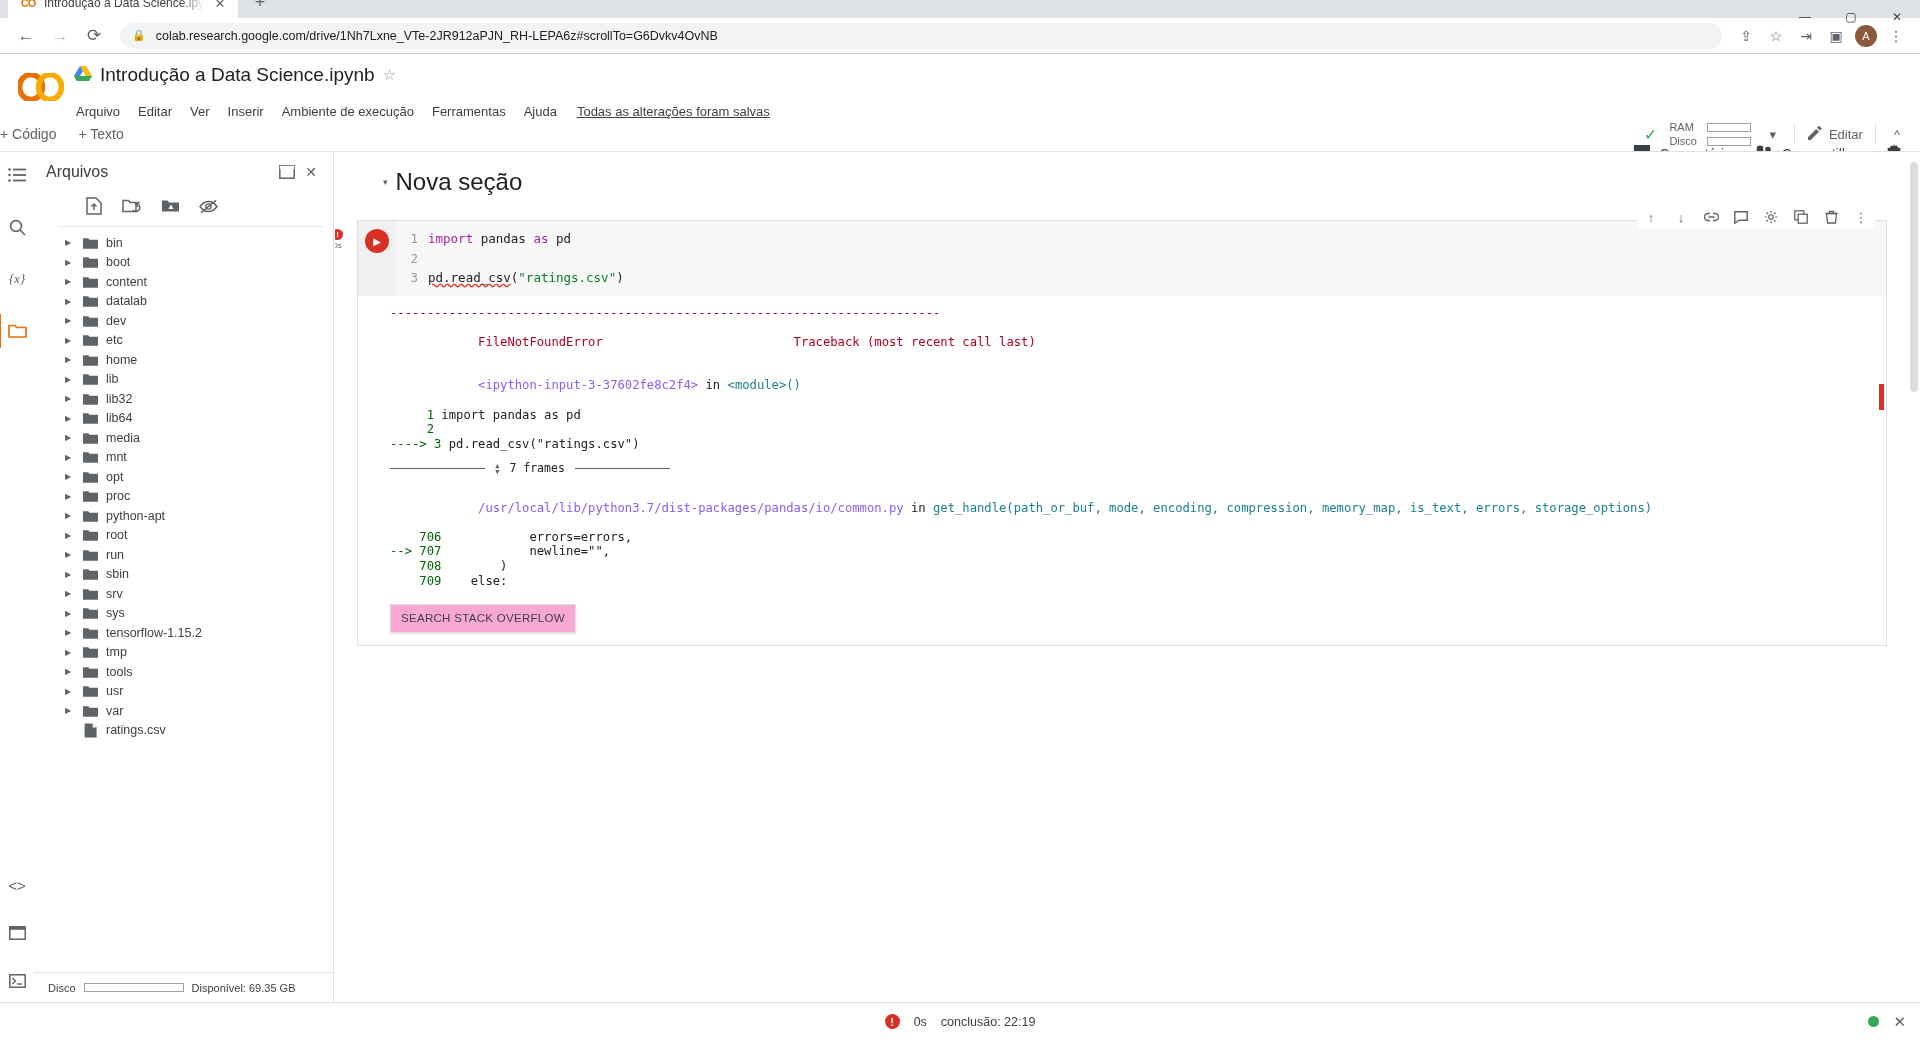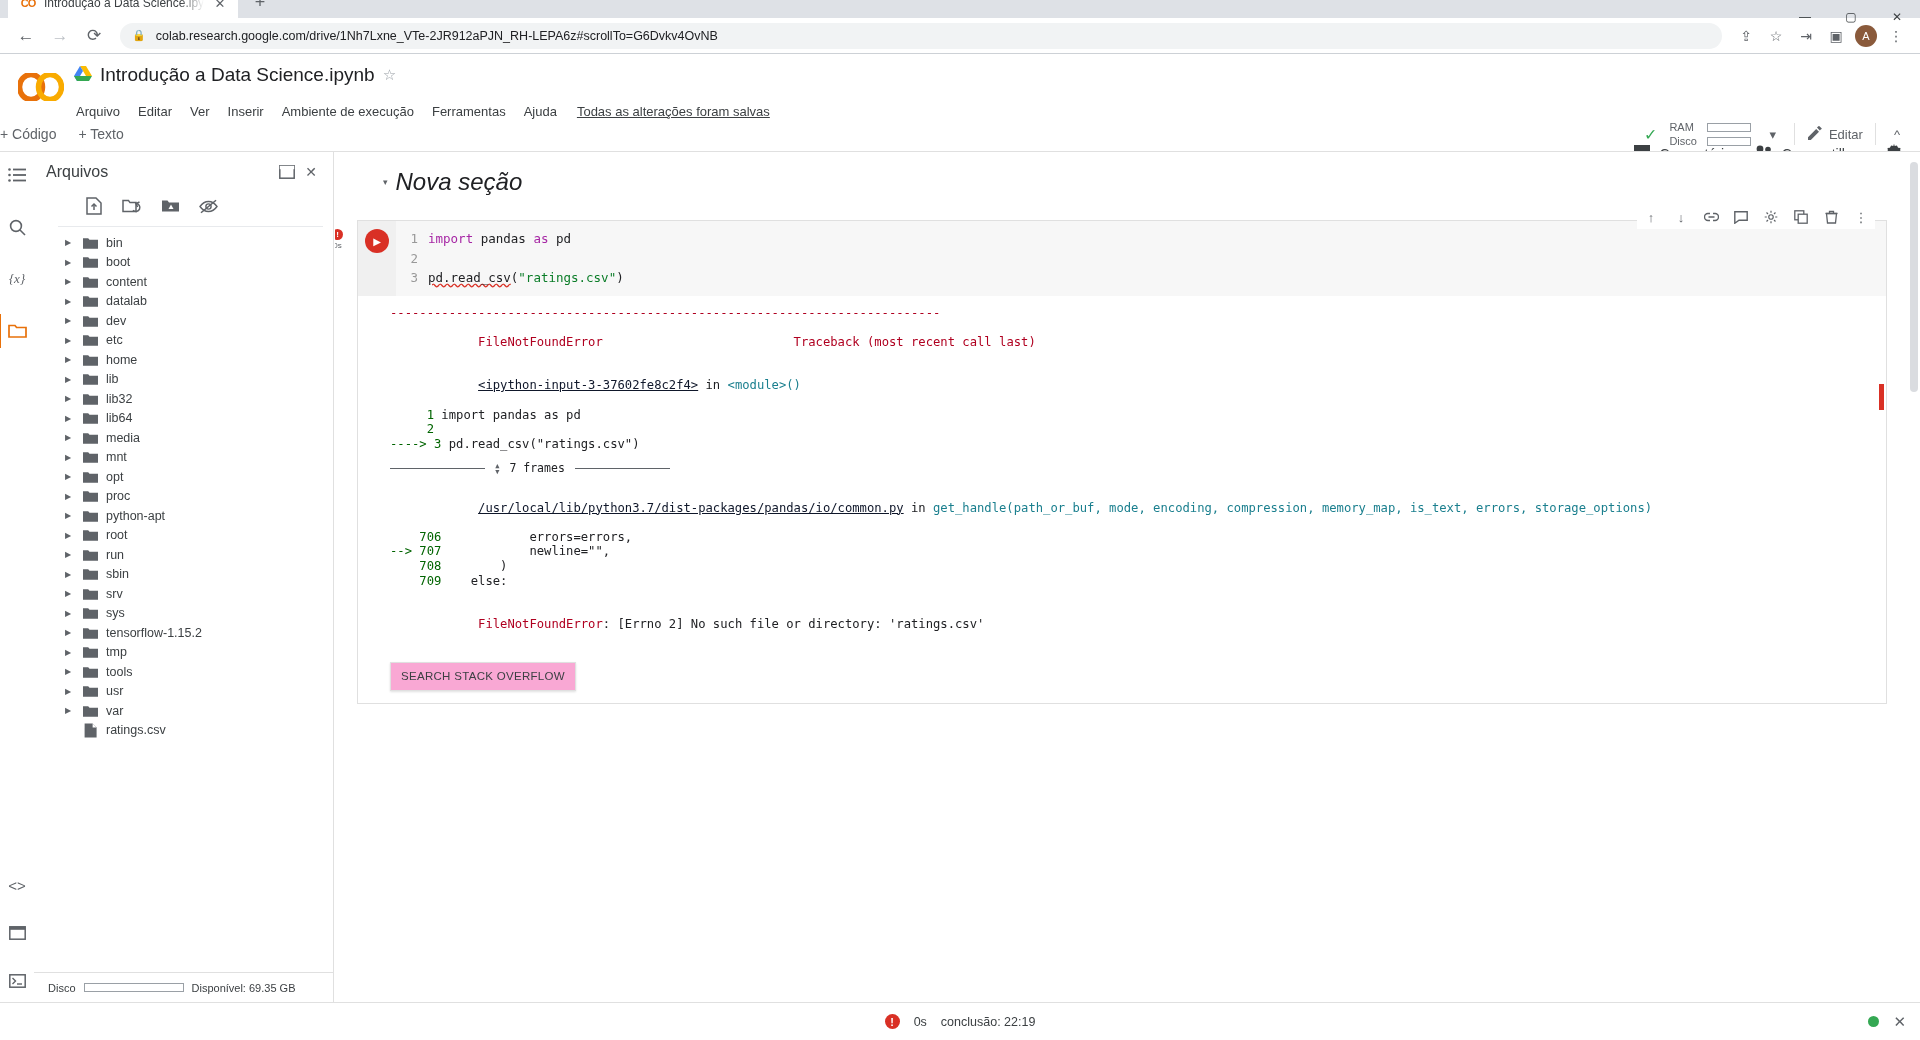--- a/index.html
+++ b/index.html
@@ -264,21 +264,21 @@
     position: absolute; left: 335px; top: 152px;
     right: 0; bottom: 38px;
     background: #fff;
     overflow: hidden;
   }
   .section-head {
     display: flex; align-items: center; gap: 8px;
     padding: 16px 0 0 48px;
   }
   .sec-caret { font-size: 9px; color: #5f6368; cursor: pointer; }
-  .sec-title { font-size: 24px; color: #202124; font-style: italic; }
+  .sec-title { font-size: 24px; color: #202124; }
 
   .cell-wrap {
     position: relative;
     margin: 24px 0 0 22px;
     width: 1530px;
   }
   .cell-toolbar {
     position: absolute; right: 12px; top: -15px;
     display: flex; align-items: center; gap: 14px;
     background: #fff;
@@ -344,21 +344,21 @@
     line-height: 14.6px;
     background: #fff;
     position: relative;
     overflow: hidden;
   }
   .out-line { white-space: pre; }
   .c-red { color: #b00020; }
   .c-green { color: #006400; }
   .c-teal { color: #1a7f8e; }
   .c-black { color: #202124; }
-  .lnk { color: #0f172a; text-decoration: underline; cursor: pointer; }
+  .lnk { color: #8b5cf6; cursor: pointer; }
   .frames-row {
     display: flex; align-items: center; gap: 10px;
     margin: 10px 0 10px 0;
     width: 280px;
   }
   .frames-line { flex: 1 1 auto; height: 1px; background: #5f6368; }
   .frames-spin {
     display: flex; flex-direction: column; align-items: center;
     font-size: 7px; color: #5f6368; line-height: 6px; cursor: pointer;
   }
@@ -957,23 +957,20 @@
           <div class="out-line">
             <span class="lnk">/usr/local/lib/python3.7/dist-packages/pandas/io/common.py</span><span class="c-black"> in </span><span class="c-teal">get_handle(path_or_buf, mode, encoding, compression, memory_map, is_text, errors, storage_options)</span>
           </div>
           <div id="src2">
               <div class="out-line"><span class="c-green">    </span><span class="c-green">706</span><span class="c-black">            errors=errors,</span></div>
               <div class="out-line"><span class="c-green">--&gt; </span><span class="c-green">707</span><span class="c-black">            newline="",</span></div>
               <div class="out-line"><span class="c-green">    </span><span class="c-green">708</span><span class="c-black">        )</span></div>
               <div class="out-line"><span class="c-green">    </span><span class="c-green">709</span><span class="c-black">    else:</span></div>
             </div>
 
-          <div class="out-line" style="margin-top:14px;">
-            <span class="c-red">FileNotFoundError</span><span class="c-black">: [Errno 2] No such file or directory: 'ratings.csv'</span>
-          </div>
 
           <div class="so-btn">SEARCH STACK OVERFLOW</div>
         </div>
       </div>
     </div>
   </div>
 
   <div class="nb-scroll">
     <div class="nb-thumb"></div>
   </div>

